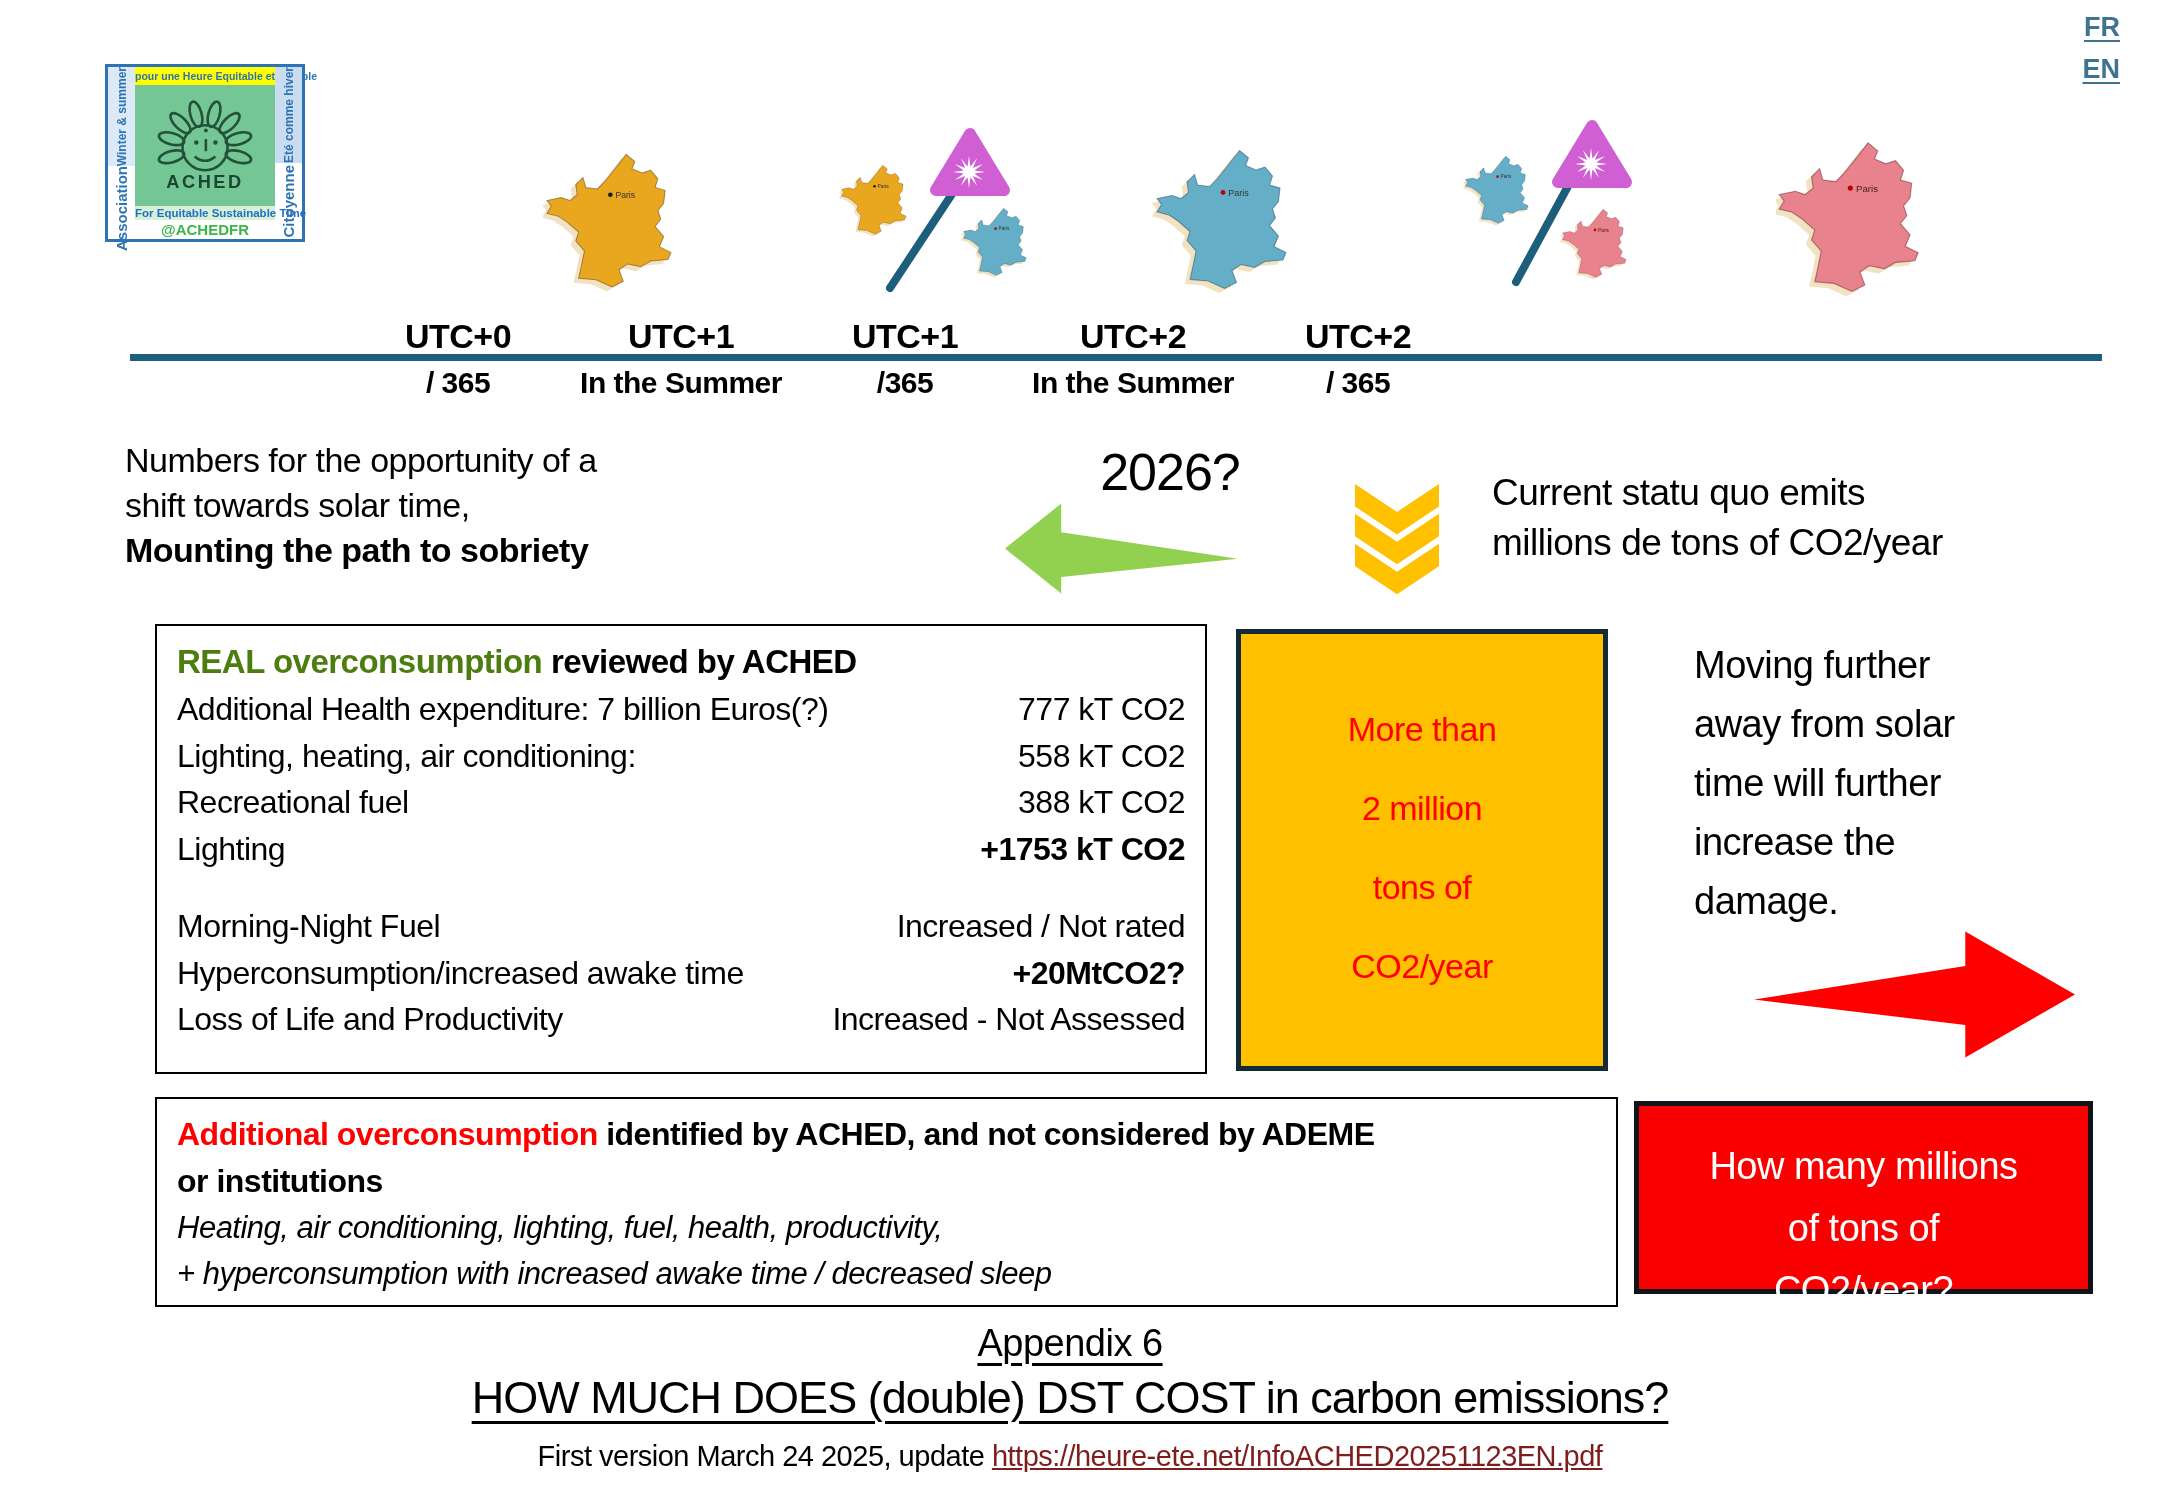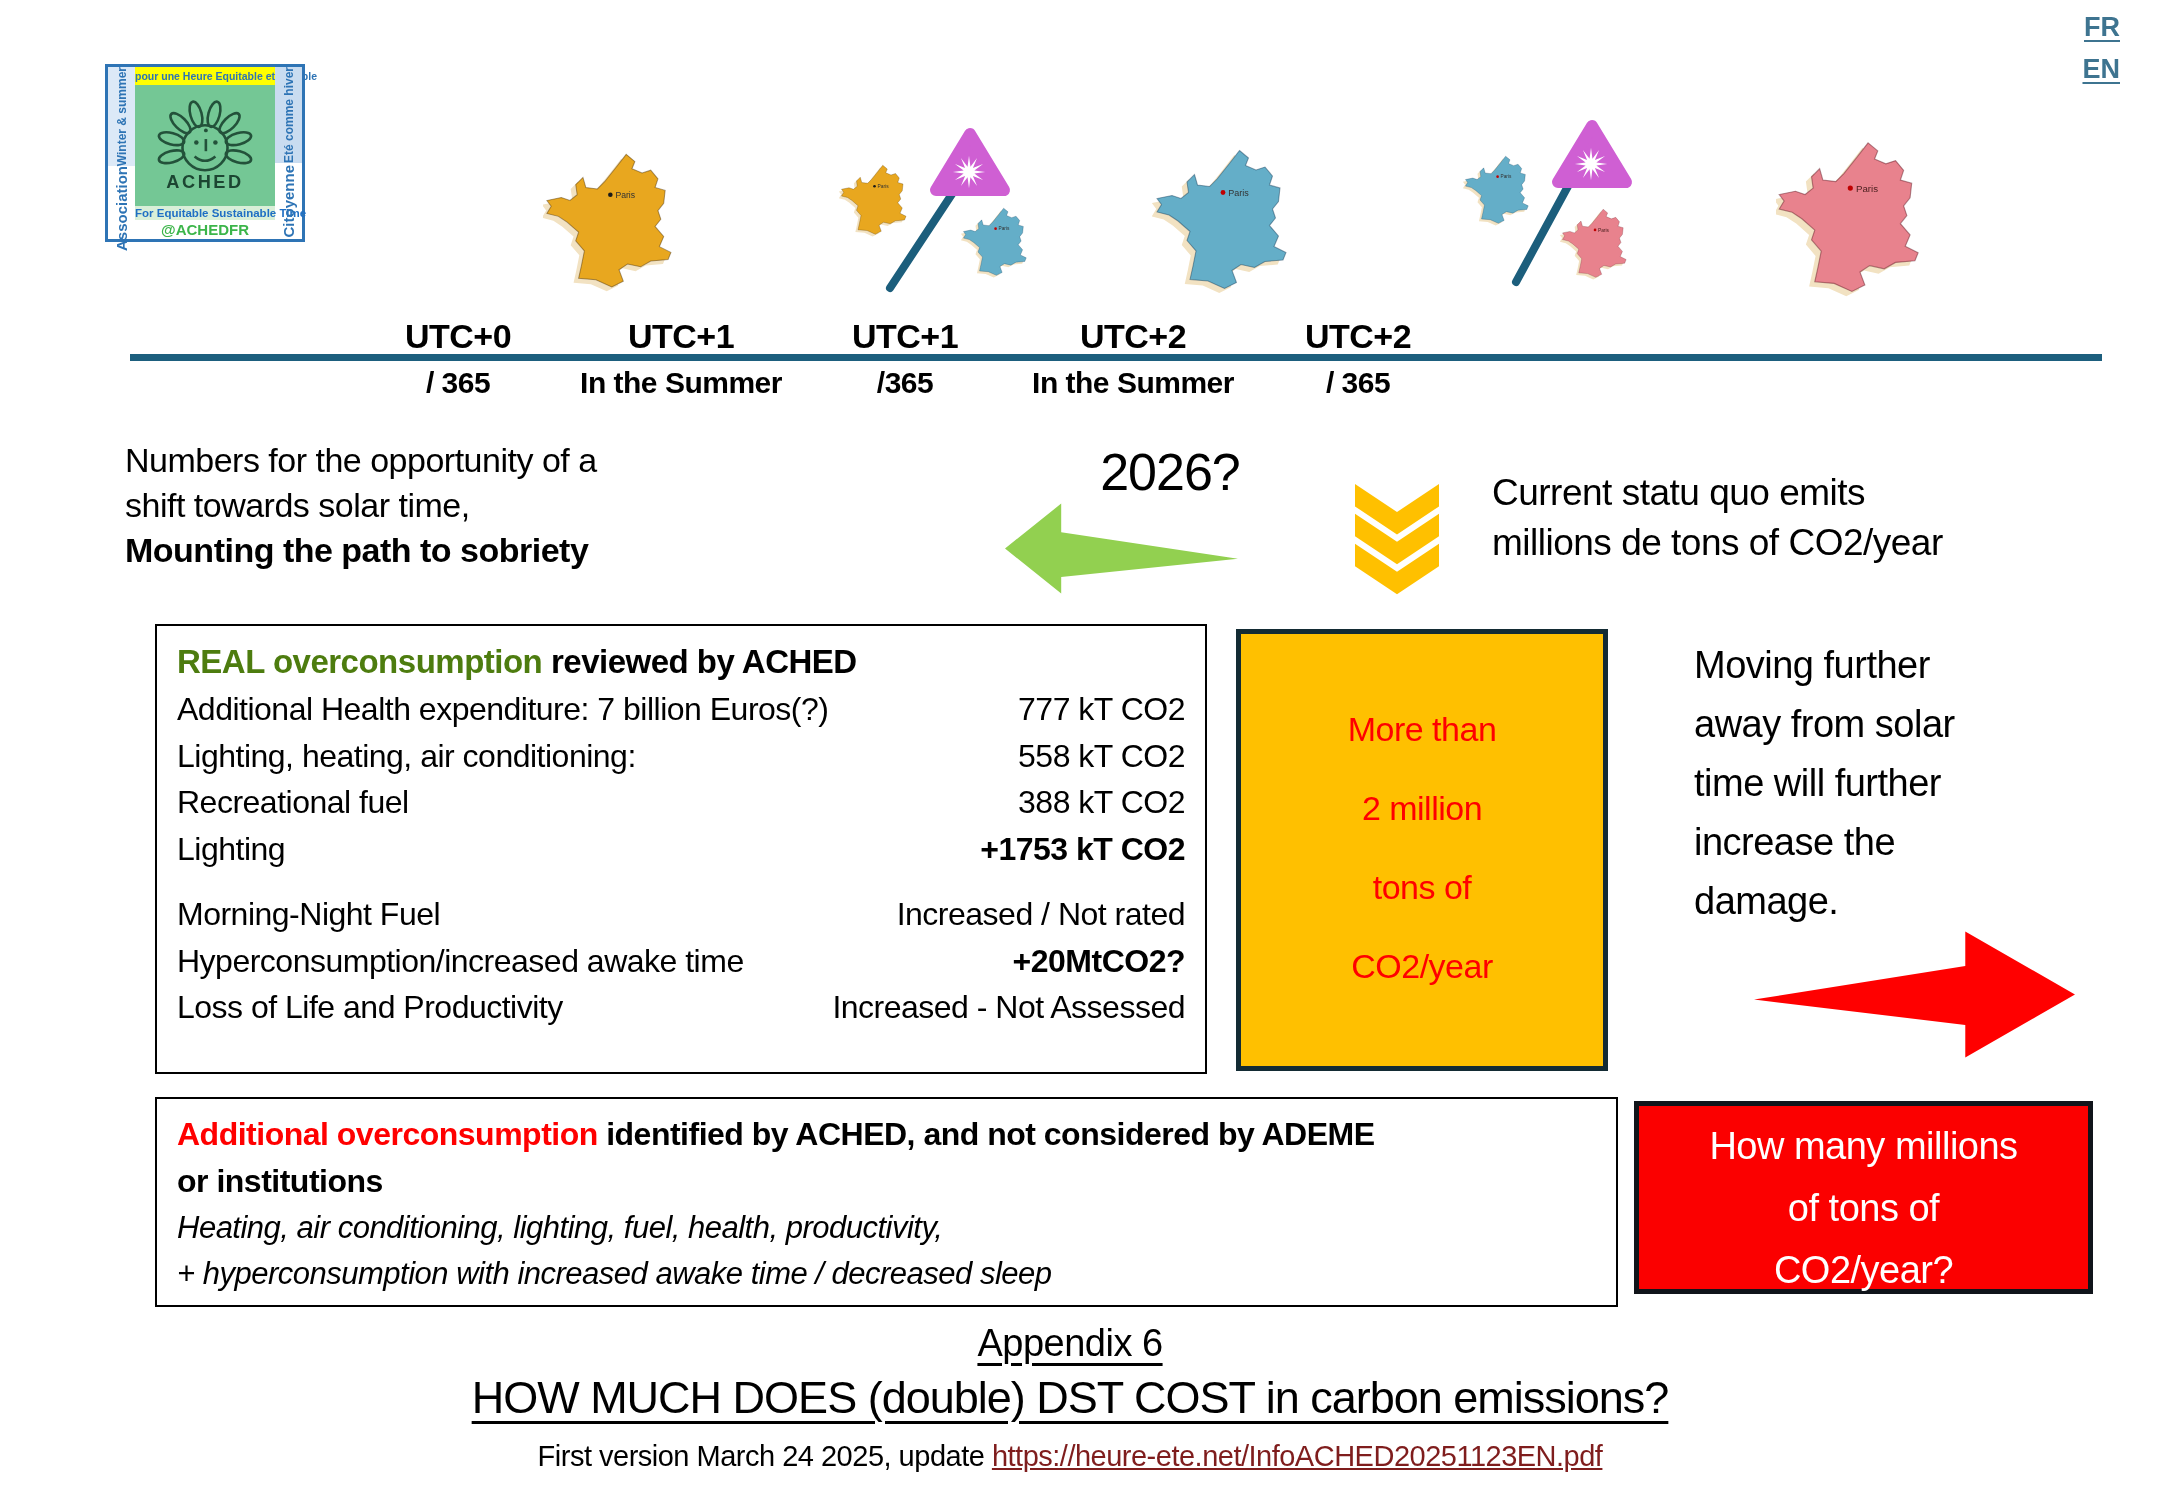--- a/index.html
+++ b/index.html
@@ -40,41 +40,41 @@
   .year{position:absolute;left:1060px;top:442px;width:220px;text-align:center;font-size:52px;letter-spacing:-1px;}
   .status{position:absolute;left:1492px;top:468px;font-size:37px;line-height:50px;letter-spacing:-0.5px;}
 
   
   .realbox{position:absolute;left:155px;top:624px;width:1052px;height:450px;border:2px solid #000;
            box-sizing:border-box;padding:12px 20px 0 20px;font-size:32px;letter-spacing:-0.5px;}
   .realbox .title{font-weight:700;font-size:33px;line-height:48px;}
   .realbox .title .red{color:#4d7c0f;}
   .trow{display:flex;justify-content:space-between;line-height:46.5px;}
   .trow .b{font-weight:700;}
-  .trow.gap{margin-top:19px;}
+  .trow.gap{margin-top:31px;}
 
   
   .orangebox{position:absolute;left:1236px;top:629px;width:372px;height:442px;background:#FFC000;
              border:5px solid #132B34;box-sizing:border-box;text-align:center;
              color:#FF0000;font-size:34px;font-weight:500;line-height:79px;padding-top:56px;letter-spacing:-0.5px;}
 
   
   .damage{position:absolute;left:1694px;top:636px;font-size:38px;line-height:59px;letter-spacing:-0.5px;}
 
   
   .addbox{position:absolute;left:155px;top:1097px;width:1463px;height:210px;border:2px solid #000;
           box-sizing:border-box;padding:12px 20px 0 20px;font-size:31px;letter-spacing:-0.5px;}
   .addbox .t{font-weight:700;font-size:32px;line-height:47px;}
   .addbox .t .red{color:#FF0000;}
   .addbox .body{line-height:46px;font-style:italic;}
 
   
   .redbox{position:absolute;left:1634px;top:1101px;width:459px;height:193px;background:#FB0000;
           border:5px solid #10141A;box-sizing:border-box;color:#fff;text-align:center;
-          font-size:38px;line-height:62px;padding-top:9px;letter-spacing:-0.5px;}
+          font-size:38px;line-height:62px;padding-top:29px;letter-spacing:-0.5px;}
 
   
   .f-appendix{position:absolute;left:0;width:2140px;text-align:center;top:1322px;font-size:38px;
           text-decoration:underline;text-decoration-thickness:3px;text-underline-offset:7px;letter-spacing:-0.5px;}
   .f-title{position:absolute;left:0;width:2140px;text-align:center;top:1372px;font-size:45px;
           text-decoration:underline;text-decoration-thickness:3px;text-underline-offset:8px;letter-spacing:-1px;}
   .f-version{position:absolute;left:0;width:2140px;text-align:center;top:1440px;font-size:29px;letter-spacing:-0.5px;}
   .f-version a, .f-link{color:#7f1d1d;text-decoration:underline;cursor:pointer;}
 </style>
 </head>

